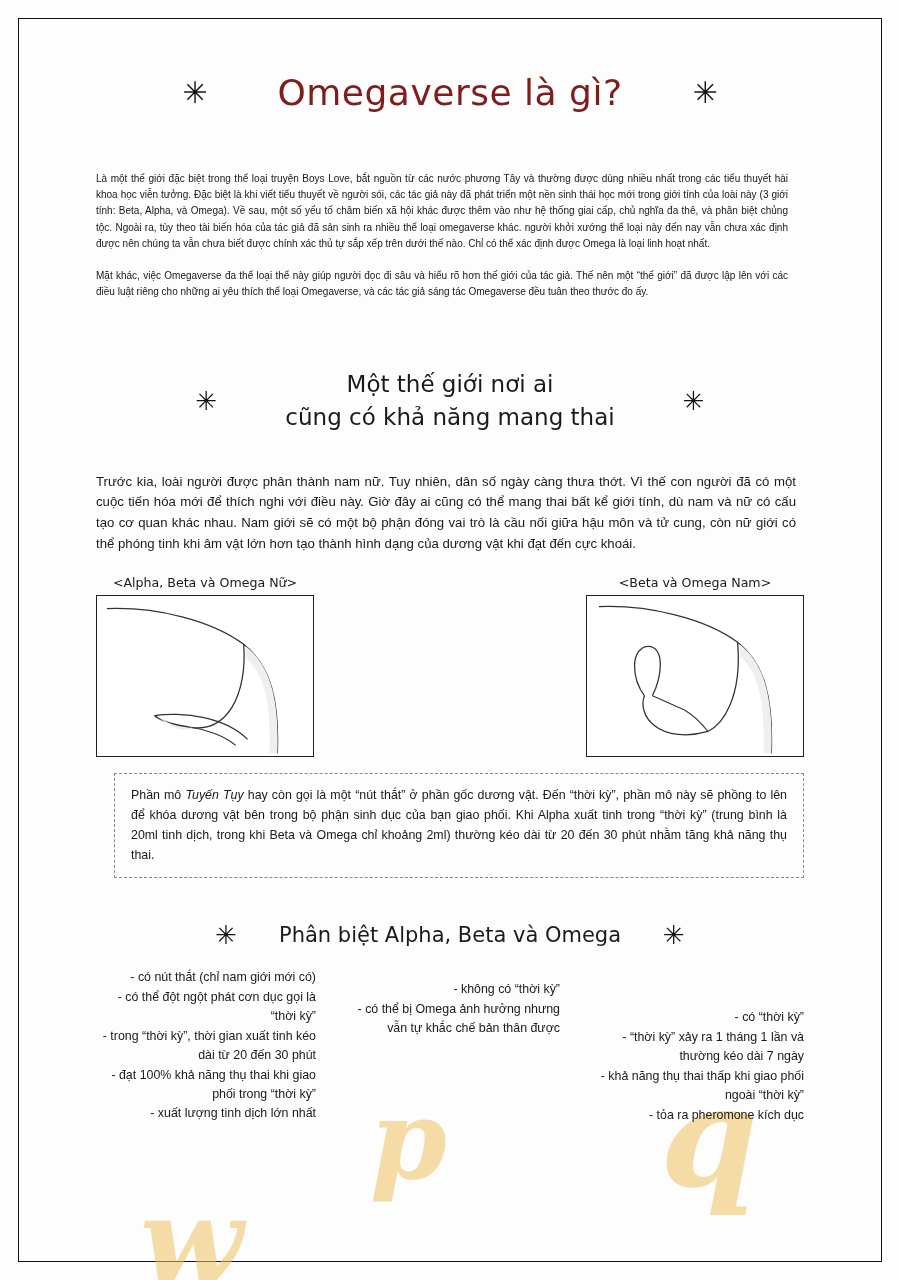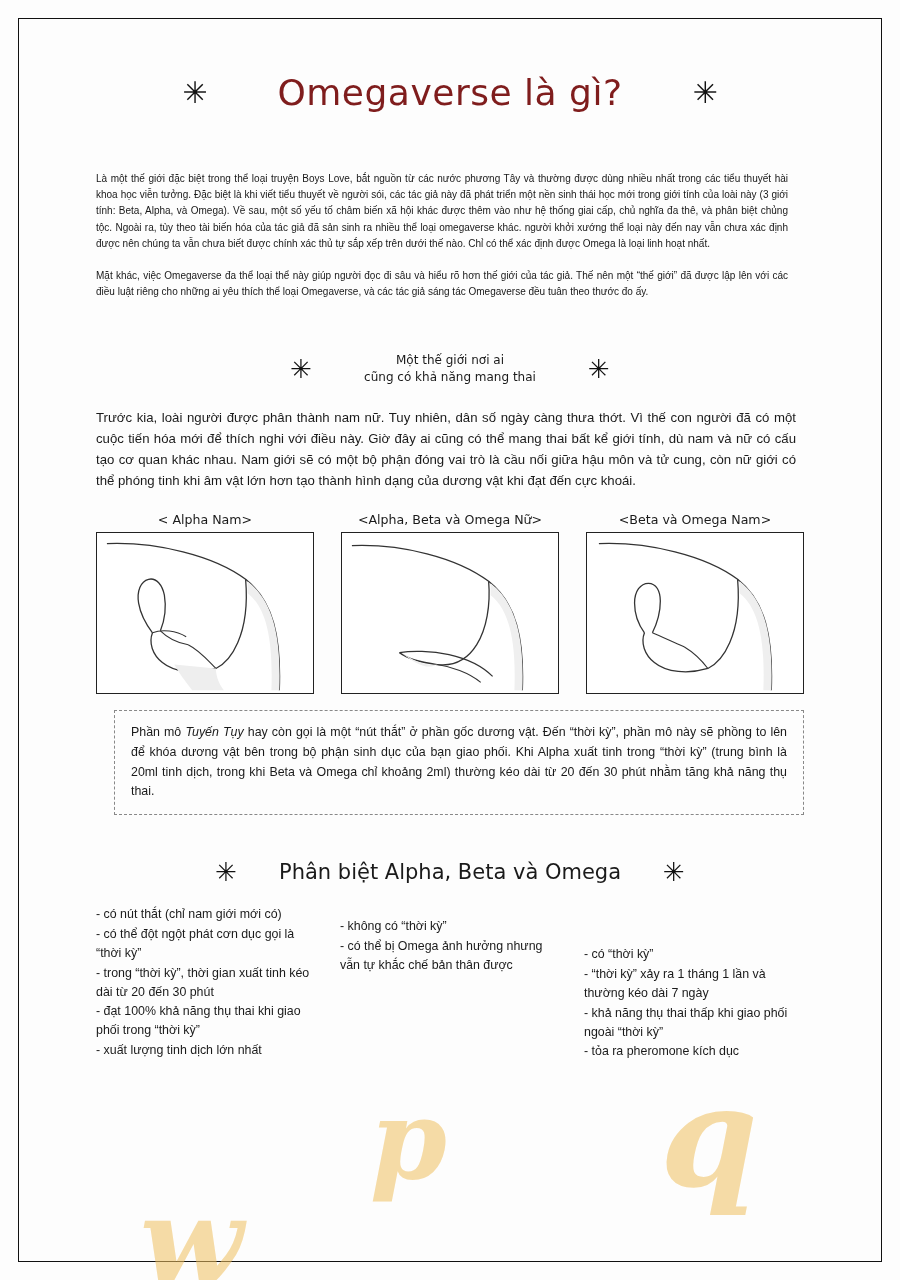--- a/index.html
+++ b/index.html
@@ -86,23 +86,23 @@
 
   
   .sec-head {
     display: flex;
     align-items: center;
     justify-content: center;
     gap: 52px;
     margin-top: 52px;
   }
   .sec-head h2 {
-    font-size: 12px;
+    font-size: 23px;
     font-weight: normal;
-    margin: 0;
+    margin: 16px;
     text-align: center;
     line-height: 1.42;
     font-family: "DejaVu Sans", sans-serif;
   }
   .small-body {
     font-size: 13.2px;
     line-height: 1.58;
     text-align: justify;
     margin: 22px 8px 0 0;
   }
@@ -155,20 +155,21 @@
     margin: 0;
     font-family: "DejaVu Sans", sans-serif;
   }
   .cols {
     display: flex;
     justify-content: space-between;
     margin-top: 20px;
     gap: 24px;
     position: relative;
     z-index: 2;
+    text-align: right;
   }
   .col { width: 236px; }
   .col ul { list-style: none; margin: 0; padding: 0; }
   .col li {
     font-size: 12.4px;
     line-height: 1.52;
     margin-bottom: 1px;
   }
   .col li::before { content: "- "; }
   .col-2 { padding-top: 12px; }
@@ -203,36 +204,20 @@
         <span>Một thế giới nơi ai</span><br>
         <span>cũng có khả năng mang thai</span>
       </h2>
       <span class="snow">✳</span>
     </div>
 
     <p class="small-body">Trước kia, loài người được phân thành nam nữ. Tuy nhiên, dân số ngày càng thưa thớt. Vì thế con người đã có một cuộc tiến hóa mới để thích nghi với điều này. Giờ đây ai cũng có thể mang thai bất kể giới tính, dù nam và nữ có cấu tạo cơ quan khác nhau. Nam giới sẽ có một bộ phận đóng vai trò là cầu nối giữa hậu môn và tử cung, còn nữ giới có thể phóng tinh khi âm vật lớn hơn tạo thành hình dạng của dương vật khi đạt đến cực khoái.</p>
 
     <div class="figures">
 
-      <div class="fig">
-        <div class="fig-cap">&lt; Alpha Nam&gt;</div>
-        <div class="fig-box">
-          <svg viewBox="0 0 218 160">
-            <path d="M10 10 C 60 8, 118 22, 150 46 C 178 68, 186 104, 184 158" fill="none" stroke="#333" stroke-width="1.3"></path>
-            <path d="M150 46 C 152 70, 150 92, 142 110 C 136 124, 128 132, 120 136" fill="none" stroke="#333" stroke-width="1.3"></path>
-            <path d="M120 136 C 100 142, 78 140, 66 130 C 56 122, 52 110, 56 100" fill="none" stroke="#333" stroke-width="1.3"></path>
-            <path d="M56 100 C 50 92, 44 82, 42 70 C 40 58, 44 48, 52 46 C 60 44, 66 52, 68 62 C 70 74, 68 88, 64 98" fill="none" stroke="#333" stroke-width="1.3"></path>
-            <path d="M64 98 C 70 104, 80 110, 92 112" fill="none" stroke="#333" stroke-width="1.1"></path>
-            <path d="M56 100 C 66 96, 80 98, 90 104" fill="none" stroke="#333" stroke-width="1.1"></path>
-            <path d="M92 112 C 104 118, 112 128, 120 136" fill="none" stroke="#333" stroke-width="1.1"></path>
-            <path d="M152 60 C 170 74, 178 104, 176 158 L 184 158 C 186 104, 178 68, 152 48 Z" fill="#efefef" stroke="none"></path>
-            <path d="M78 132 C 86 146, 92 152, 96 158 L 128 158 C 122 150, 120 142, 120 136 Z" fill="#eeeeee" stroke="none"></path>
-          </svg>
-        </div>
-      </div>
 
       <div class="fig">
         <div class="fig-cap">&lt;Alpha, Beta và Omega Nữ&gt;</div>
         <div class="fig-box">
           <svg viewBox="0 0 218 160">
             <path d="M10 12 C 60 10, 116 24, 148 48 C 176 70, 184 106, 182 158" fill="none" stroke="#333" stroke-width="1.3"></path>
             <path d="M148 48 C 150 72, 146 96, 136 112 C 126 128, 112 134, 96 132" fill="none" stroke="#333" stroke-width="1.3"></path>
             <path d="M96 132 C 80 130, 66 126, 58 120" fill="none" stroke="#333" stroke-width="1.3"></path>
             <path d="M58 120 C 70 118, 90 118, 108 122 C 126 126, 142 134, 152 144" fill="none" stroke="#333" stroke-width="1.2"></path>
             <path d="M96 132 C 110 134, 128 140, 140 150" fill="none" stroke="#333" stroke-width="1.1"></path>

